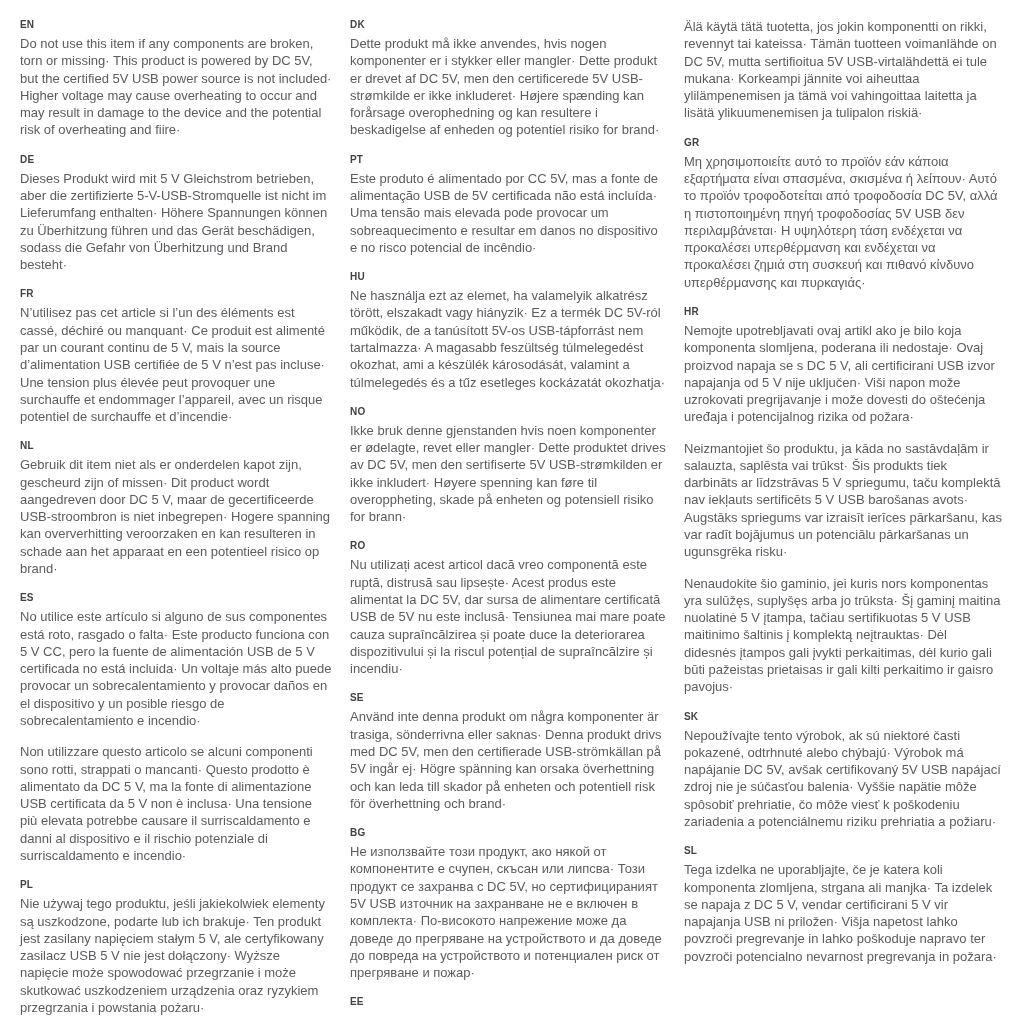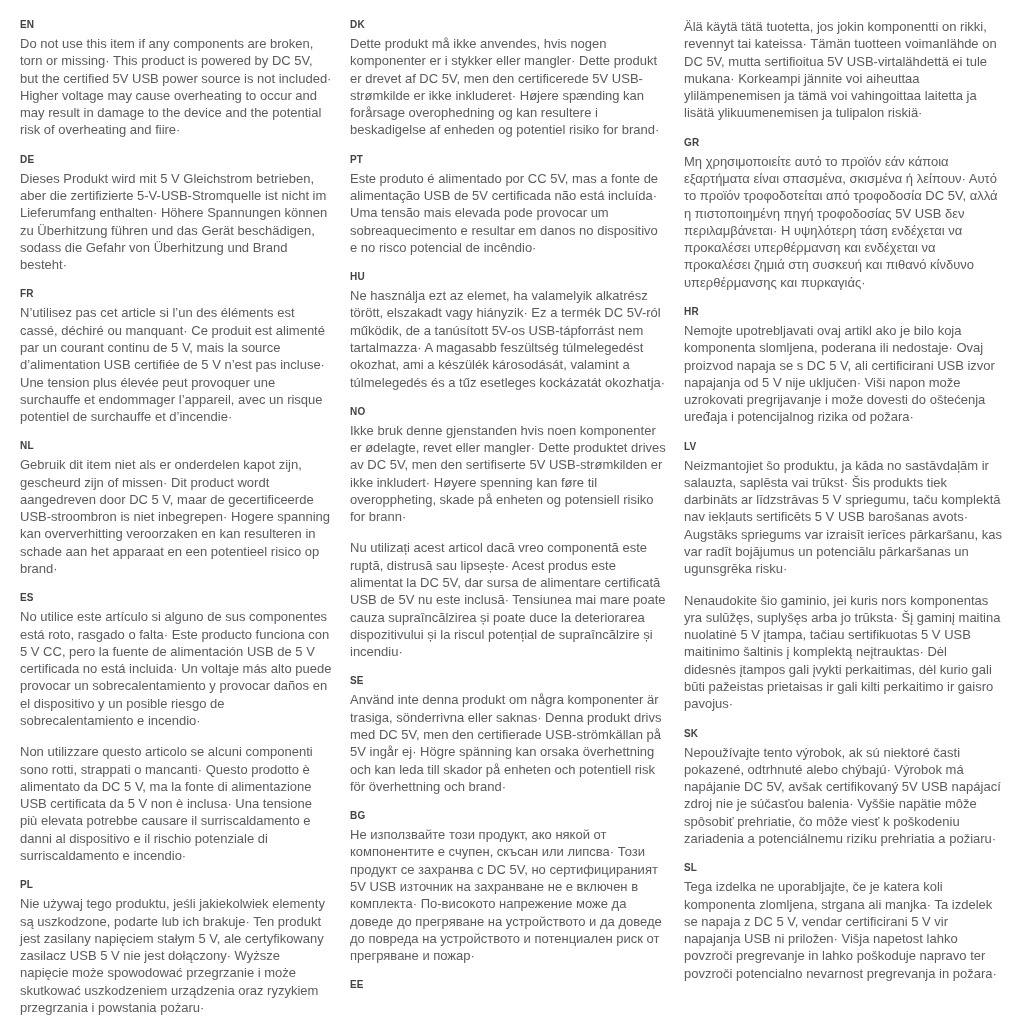--- a/index.html
+++ b/index.html
@@ -100,20 +100,21 @@
     <h3 class="code">HU</h3>
     <p class="text">Ne használja ezt az elemet, ha valamelyik alkatrész törött, elszakadt vagy hiányzik· Ez a termék DC 5V-ról működik, de a tanúsított 5V-os USB-tápforrást nem tartalmazza· A magasabb feszültség túlmelegedést okozhat, ami a készülék károsodását, valamint a túlmelegedés és a tűz esetleges kockázatát okozhatja·</p>
   </section>
 
   <section class="lang">
     <h3 class="code">NO</h3>
     <p class="text">Ikke bruk denne gjenstanden hvis noen komponenter er ødelagte, revet eller mangler· Dette produktet drives av DC 5V, men den sertifiserte 5V USB-strømkilden er ikke inkludert· Høyere spenning kan føre til overoppheting, skade på enheten og potensiell risiko for brann·</p>
   </section>
 
   <section class="lang">
+    <h3 class="code">RO</h3>
     <p class="text">Nu utilizați acest articol dacă vreo componentă este ruptă, distrusă sau lipsește· Acest produs este alimentat la DC 5V, dar sursa de alimentare certificată USB de 5V nu este inclusă· Tensiunea mai mare poate cauza supraîncălzirea și poate duce la deteriorarea dispozitivului și la riscul potențial de supraîncălzire și incendiu·</p>
   </section>
 
   <section class="lang">
     <h3 class="code">SE</h3>
     <p class="text">Använd inte denna produkt om några komponenter är trasiga, sönderrivna eller saknas· Denna produkt drivs med DC 5V, men den certifierade USB-strömkällan på 5V ingår ej· Högre spänning kan orsaka överhettning och kan leda till skador på enheten och potentiell risk för överhettning och brand·</p>
   </section>
 
   <section class="lang">
     <h3 class="code">BG</h3>
@@ -134,21 +135,20 @@
     <h3 class="code">GR</h3>
     <p class="text">Μη χρησιμοποιείτε αυτό το προϊόν εάν κάποια εξαρτήματα είναι σπασμένα, σκισμένα ή λείπουν· Αυτό το προϊόν τροφοδοτείται από τροφοδοσία DC 5V, αλλά η πιστοποιημένη πηγή τροφοδοσίας 5V USB δεν περιλαμβάνεται· Η υψηλότερη τάση ενδέχεται να προκαλέσει υπερθέρμανση και ενδέχεται να προκαλέσει ζημιά στη συσκευή και πιθανό κίνδυνο υπερθέρμανσης και πυρκαγιάς·</p>
   </section>
 
   <section class="lang">
     <h3 class="code">HR</h3>
     <p class="text">Nemojte upotrebljavati ovaj artikl ako je bilo koja komponenta slomljena, poderana ili nedostaje· Ovaj proizvod napaja se s DC 5 V, ali certificirani USB izvor napajanja od 5 V nije uključen· Viši napon može uzrokovati pregrijavanje i može dovesti do oštećenja uređaja i potencijalnog rizika od požara·</p>
   </section>
 
   <section class="lang">
-    <h3 class="code">LV</h3>
     <p class="text">Neizmantojiet šo produktu, ja kāda no sastāvdaļām ir salauzta, saplēsta vai trūkst· Šis produkts tiek darbināts ar līdzstrāvas 5 V spriegumu, taču komplektā nav iekļauts sertificēts 5 V USB barošanas avots· Augstāks spriegums var izraisīt ierīces pārkaršanu, kas var radīt bojājumus un potenciālu pārkaršanas un ugunsgrēka risku·</p>
   </section>
 
   <section class="lang">
     <p class="text">Nenaudokite šio gaminio, jei kuris nors komponentas yra sulūžęs, suplyšęs arba jo trūksta· Šį gaminį maitina nuolatinė 5 V įtampa, tačiau sertifikuotas 5 V USB maitinimo šaltinis į komplektą neįtrauktas· Dėl didesnės įtampos gali įvykti perkaitimas, dėl kurio gali būti pažeistas prietaisas ir gali kilti perkaitimo ir gaisro pavojus·</p>
   </section>
 
   <section class="lang">
     <h3 class="code">SK</h3>
     <p class="text">Nepoužívajte tento výrobok, ak sú niektoré časti pokazené, odtrhnuté alebo chýbajú· Výrobok má napájanie DC 5V, avšak certifikovaný 5V USB napájací zdroj nie je súčasťou balenia· Vyššie napätie môže spôsobiť prehriatie, čo môže viesť k poškodeniu zariadenia a potenciálnemu riziku prehriatia a požiaru·</p>

